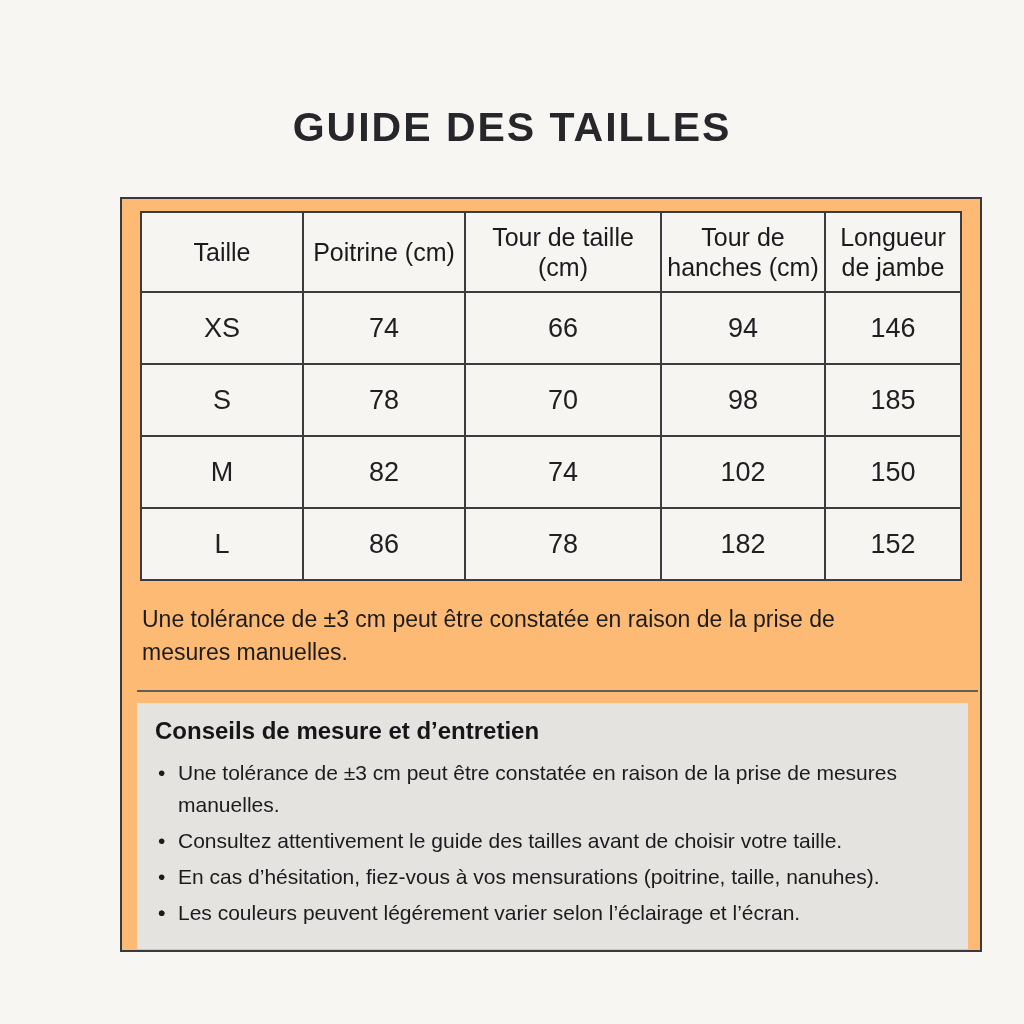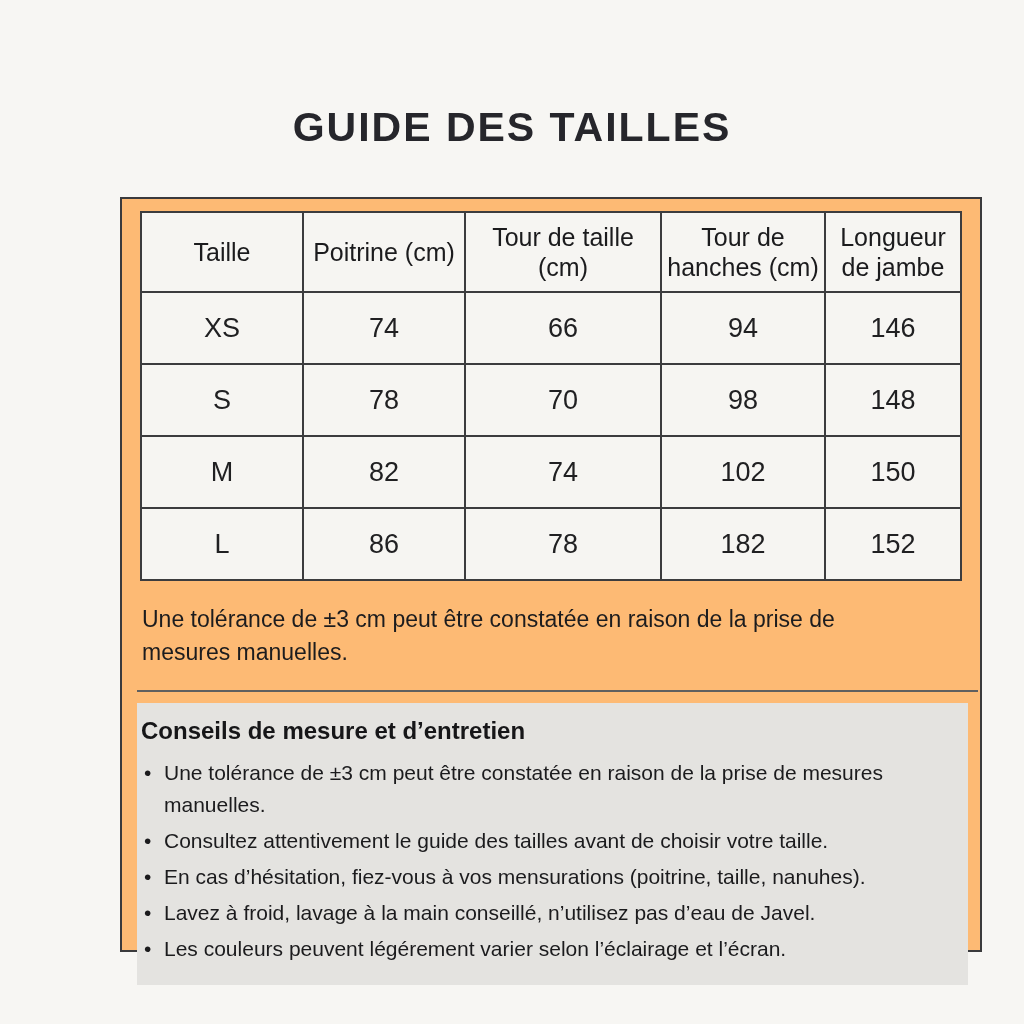--- a/index.html
+++ b/index.html
@@ -59,21 +59,21 @@
     color: #1c1c1e;
   }
   .divider {
     border: none;
     border-top: 2px solid #5f5f5f;
     margin: 22px 2px 0 15px;
   }
   .advice-panel {
     margin: 11px 12px 0 15px;
     background: #e4e3e0;
-    padding: 14px 20px 16px 4px;
+    padding: 14px 20px 16px 18px;
   }
   .advice-heading {
     font-size: 24px;
     font-weight: bold;
     color: #161618;
     line-height: 28px;
   }
   ul.advice-list {
     list-style: none;
     margin: 12px 0 0 0;
@@ -125,21 +125,21 @@
         <td>74</td>
         <td>66</td>
         <td>94</td>
         <td>146</td>
       </tr>
       <tr>
         <td>S</td>
         <td>78</td>
         <td>70</td>
         <td>98</td>
-        <td>148</td>
+        <td>185</td>
       </tr>
       <tr>
         <td>M</td>
         <td>82</td>
         <td>74</td>
         <td>102</td>
         <td>150</td>
       </tr>
       <tr>
         <td>L</td>
@@ -165,21 +165,20 @@
       <li>
         <span class="bullet">•</span>
         <span>Consultez attentivement le guide des tailles avant de choisir votre taille.</span>
       </li>
       <li>
         <span class="bullet">•</span>
         <span class="line2">En cas d’hésitation, fiez-vous à vos mensurations (poitrine, taille, nanuhes).</span>
       </li>
       <li>
         <span class="bullet">•</span>
-        <span>Lavez à froid, lavage à la main conseillé, n’utilisez pas d’eau de Javel.</span>
       </li>
       <li>
         <span class="bullet">•</span>
         <span>Les couleurs peuvent légérement varier selon l’éclairage et l’écran.</span>
       </li>
     </ul>
   </div>
 
 </div>
 

